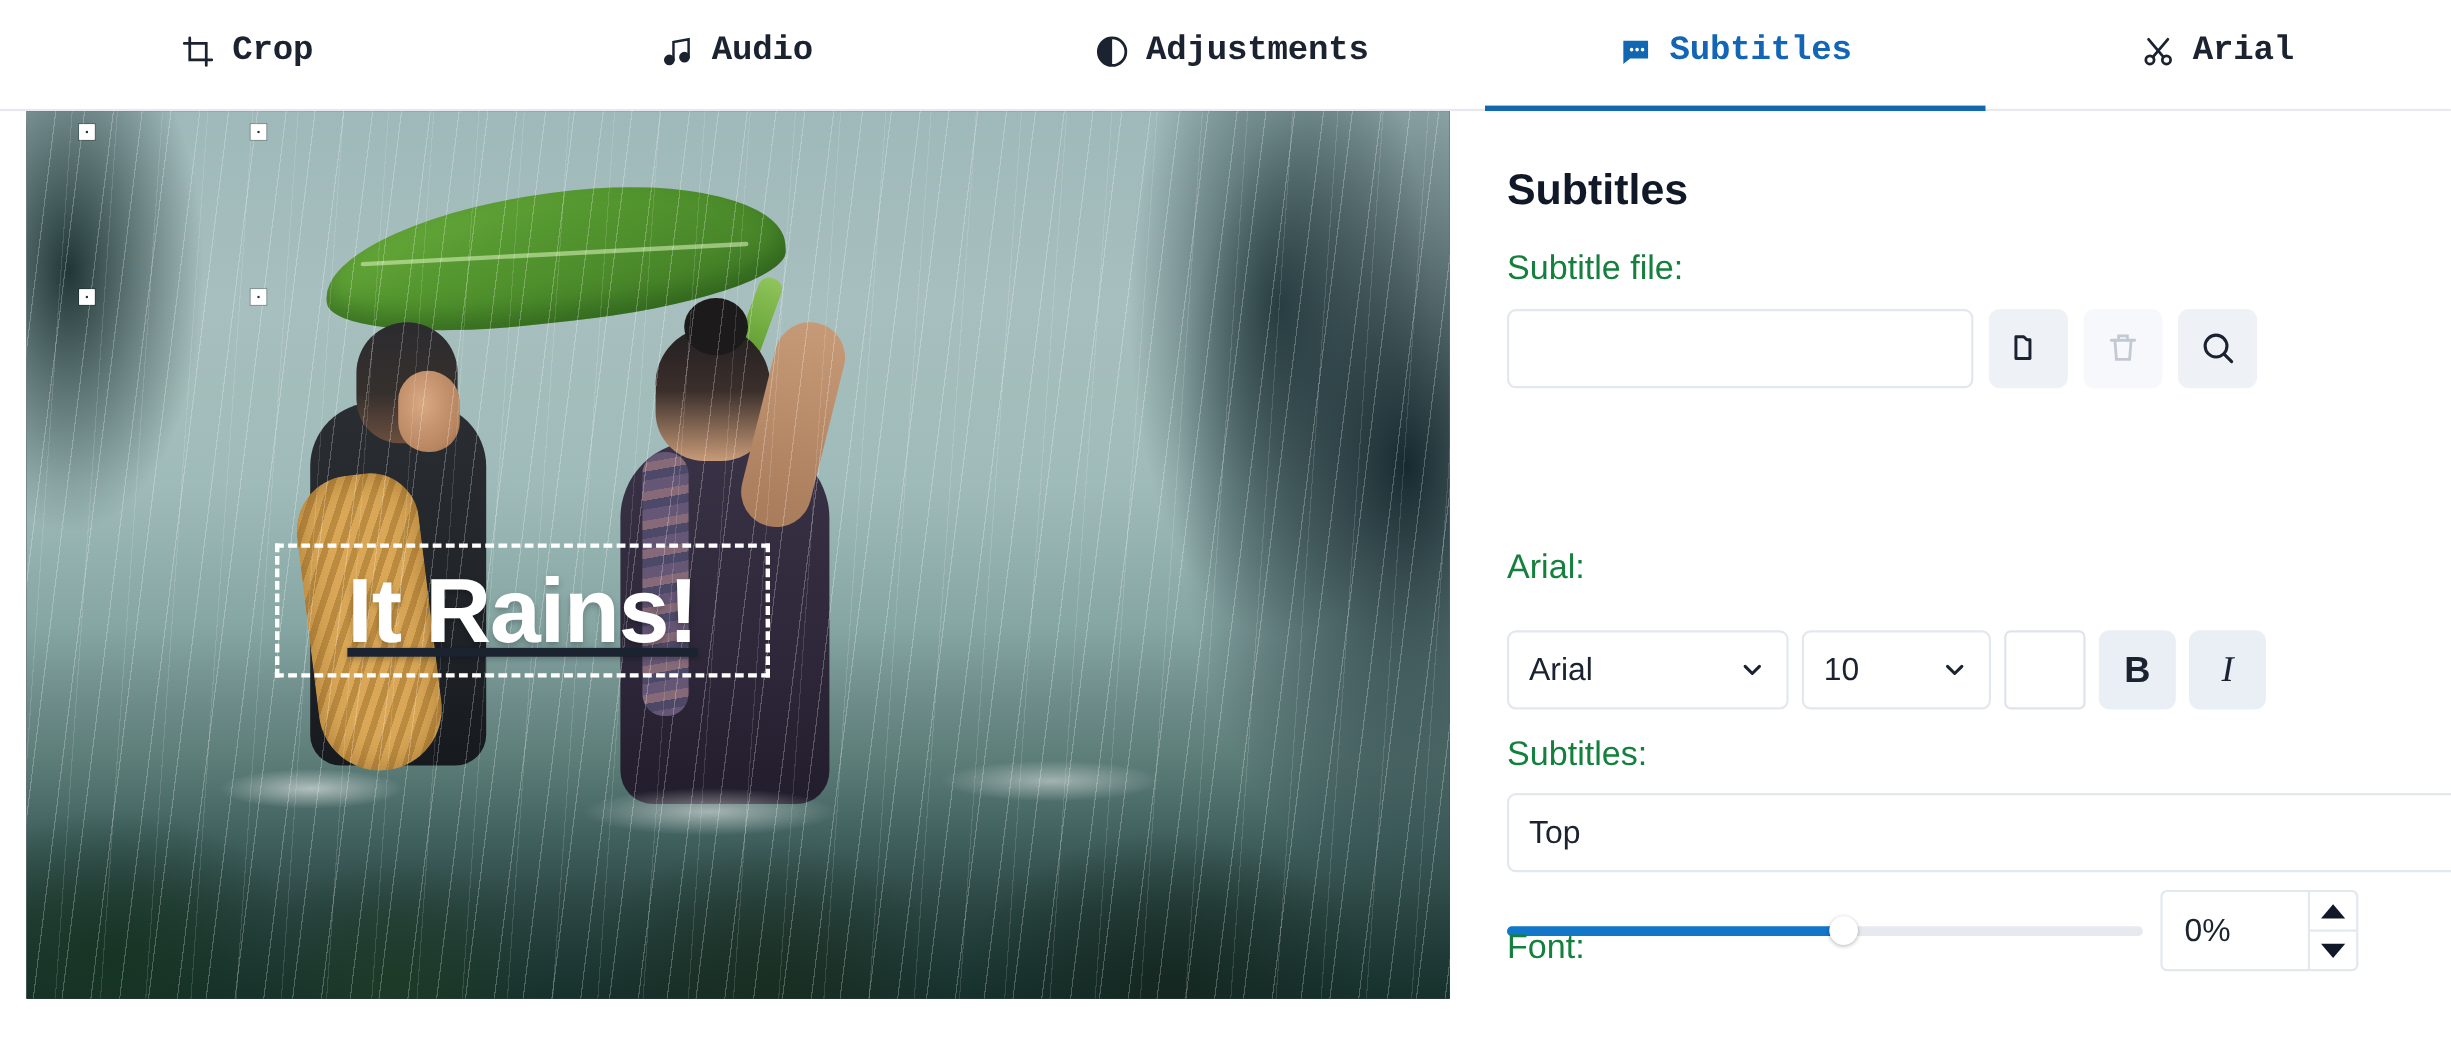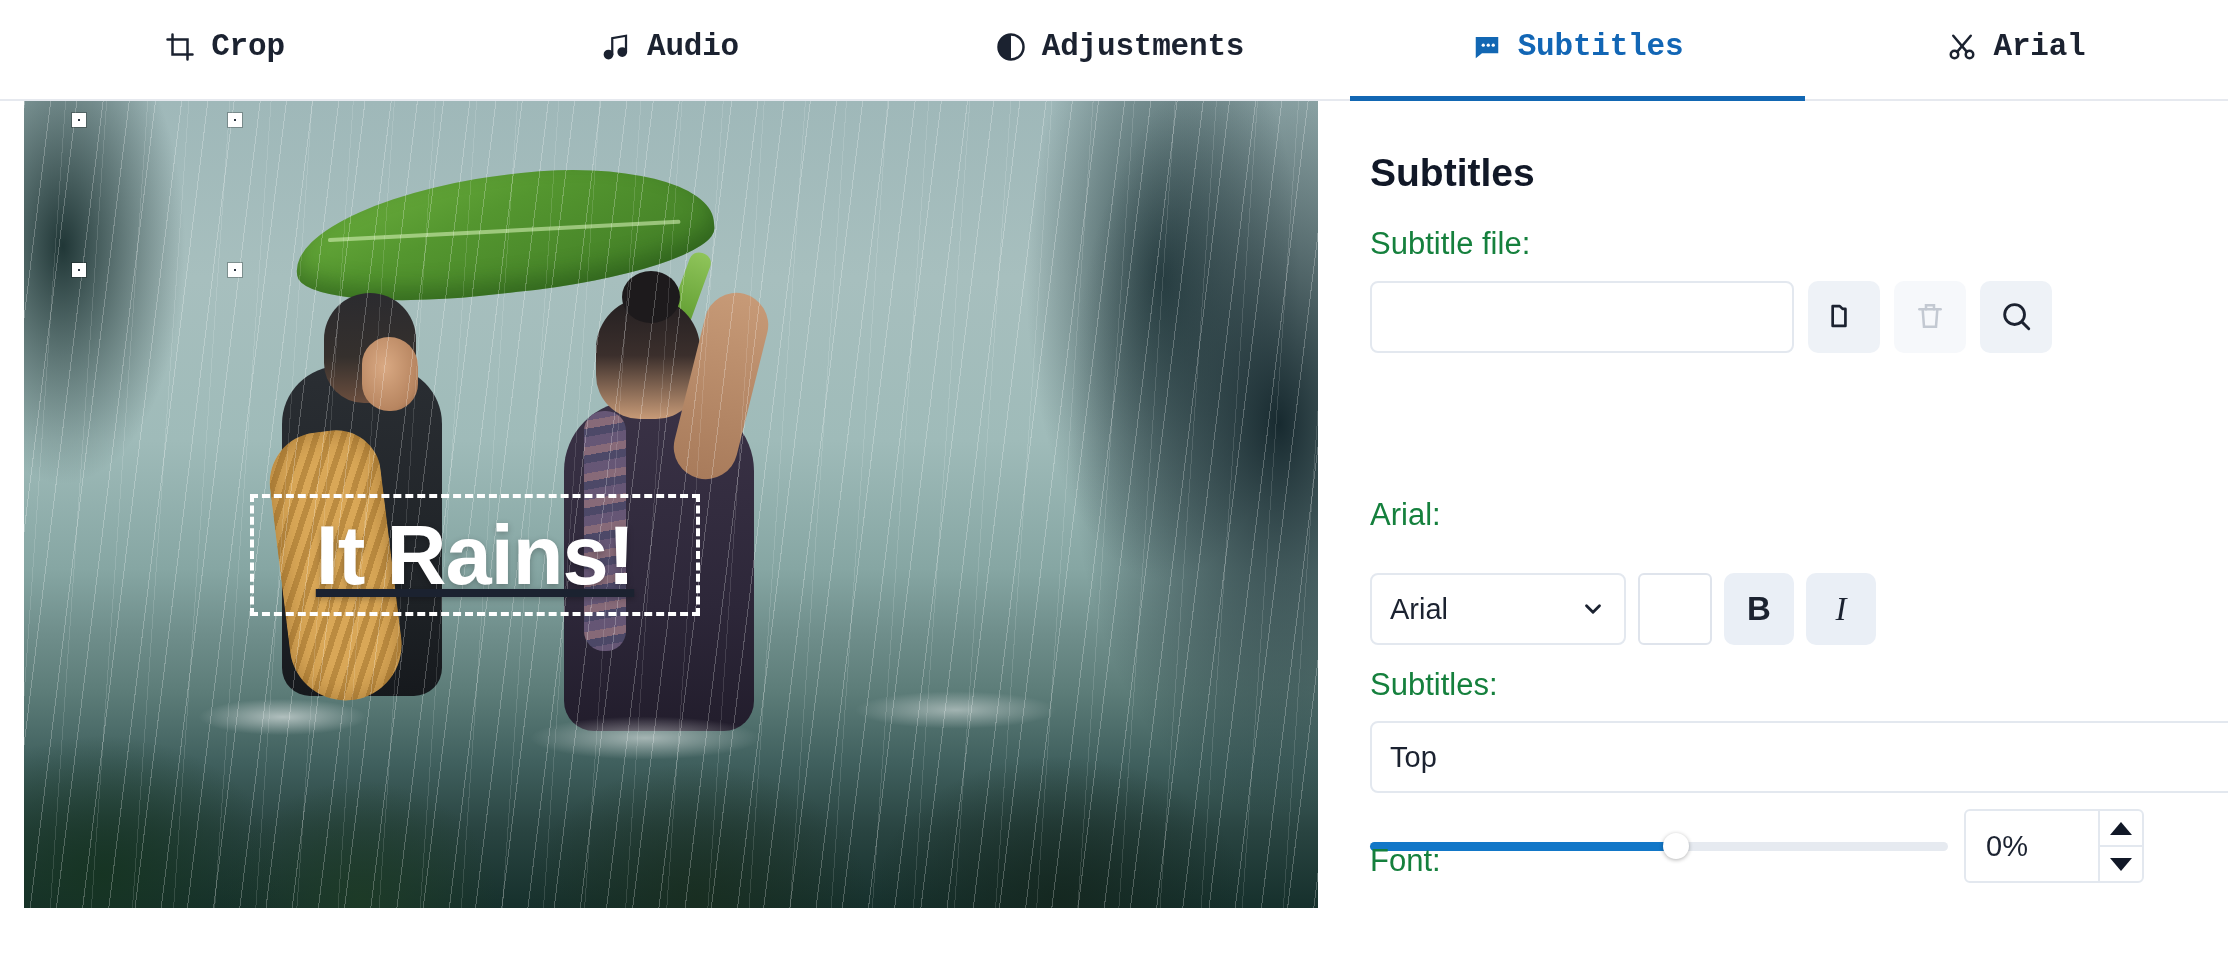--- a/index.html
+++ b/index.html
@@ -456,20 +456,28 @@
   <div class="row row-font">
     <div class="select select-font">
       <span>Arial</span>
       <span class="chev">
         <svg width="26" height="26" viewBox="0 0 24 24" fill="none" stroke="#1b2230" stroke-width="2.6" stroke-linecap="round" stroke-linejoin="round">
             <path d="M6 9l6 6 6-6"></path>
           </svg>
       </span>
     </div>
 
+    <div class="select select-size">
+      <span>10</span>
+      <span class="chev">
+        <svg width="26" height="26" viewBox="0 0 24 24" fill="none" stroke="#1b2230" stroke-width="2.6" stroke-linecap="round" stroke-linejoin="round">
+            <path d="M6 9l6 6 6-6"></path>
+          </svg>
+      </span>
+    </div>
 
     <div class="color-swatch"></div>
 
     <button class="style-btn bold">B</button>
     <button class="style-btn italic">I</button>
   </div>
 
   <div class="field-label lbl-position">Subtitles:</div>
 
   <div class="row row-position-select">

